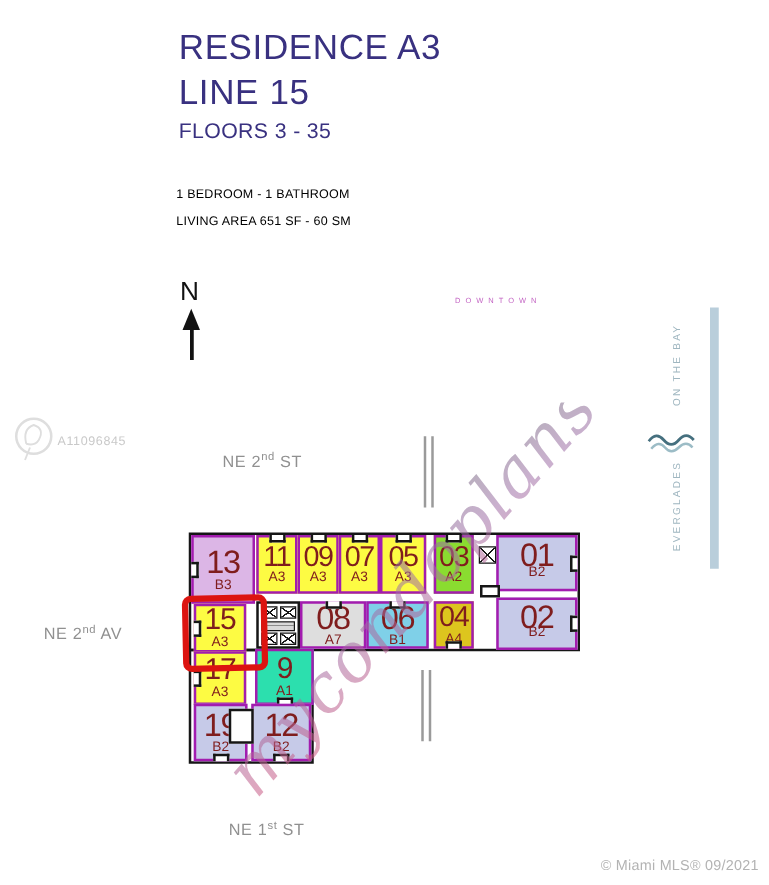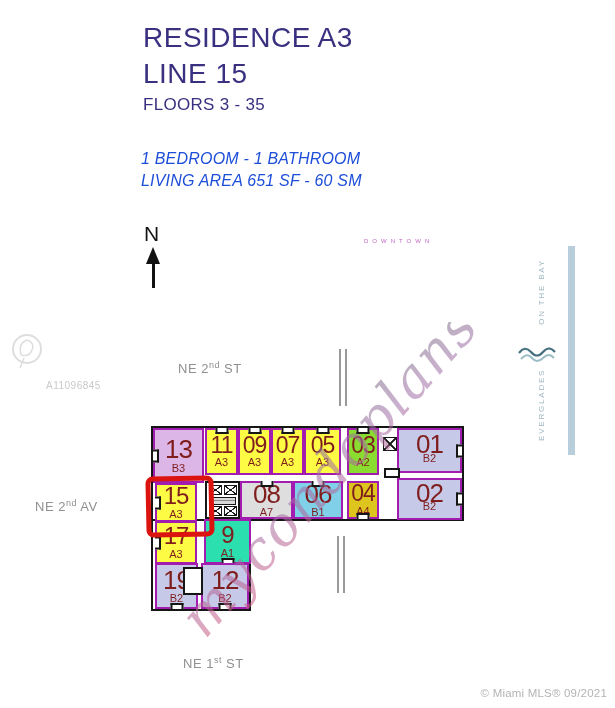--- a/index.html
+++ b/index.html
@@ -3,21 +3,21 @@
 <meta charset="utf-8">
 <style>
   html,body{margin:0;padding:0;background:#ffffff;}
   .stage{position:relative;width:615px;height:708px;background:#fff;overflow:hidden;
          font-family:"Liberation Sans",sans-serif;}
   .abs{position:absolute;}
 
   
   .title-big{font-size:28px;color:#393180;letter-spacing:.5px;}
   .title-mid{font-size:17px;color:#393180;letter-spacing:.3px;}
-  .spec{font-size:16px;color:#1d4ed8;letter-spacing:.2px;font-style:italic;}
+  .spec{font-size:10px;color:#000000;letter-spacing:.2px;}
 
   
   .north-n{font-size:21px;color:#121212;}
   .arrow-head{width:0;height:0;border-left:7px solid transparent;border-right:7px solid transparent;
               border-bottom:17px solid #121212;}
   .arrow-stem{width:3px;height:27px;background:#121212;}
 
   
   .loft-name{font-size:21px;font-weight:bold;color:#c466c4;letter-spacing:1.5px;}
   .loft-sub{font-size:6px;color:#c466c4;letter-spacing:4px;text-align:center;margin-top:1px;}
@@ -72,21 +72,21 @@
 
 <div class="stage">
 
   <div class="abs" style="left:10px;top:332px;">
     <svg width="36" height="38">
       <circle cx="17" cy="17" r="14" fill="none" stroke="#dedede" stroke-width="2"></circle>
       <path d="M11,23 Q8,11 17,8 Q26,11 21,20 Q18,25 11,23" fill="none" stroke="#dedede" stroke-width="1.5"></path>
       <line x1="14" y1="26" x2="10" y2="36" stroke="#dedede" stroke-width="1.5"></line>
     </svg>
   </div>
-  <div class="abs mls-id" style="left:46px;top:348px;margin-top:32px;">A11096845</div>
+  <div class="abs mls-id" style="left:46px;top:348px;">A11096845</div>
 
   <div class="abs title-big" style="left:143px;top:22px;">RESIDENCE A3</div>
   <div class="abs title-big" style="left:143px;top:58px;">LINE 15</div>
   <div class="abs title-mid" style="left:143px;top:95px;">FLOORS 3 - 35</div>
   <div class="abs spec" style="left:141px;top:150px;">1 BEDROOM - 1 BATHROOM</div>
   <div class="abs spec" style="left:141px;top:172px;">LIVING AREA 651 SF - 60 SM</div>
 
   <div class="abs north-n" style="left:144px;top:222px;">N</div>
   <div class="abs arrow-head" style="left:146px;top:247px;"></div>
   <div class="abs arrow-stem" style="left:152px;top:261px;"></div>

